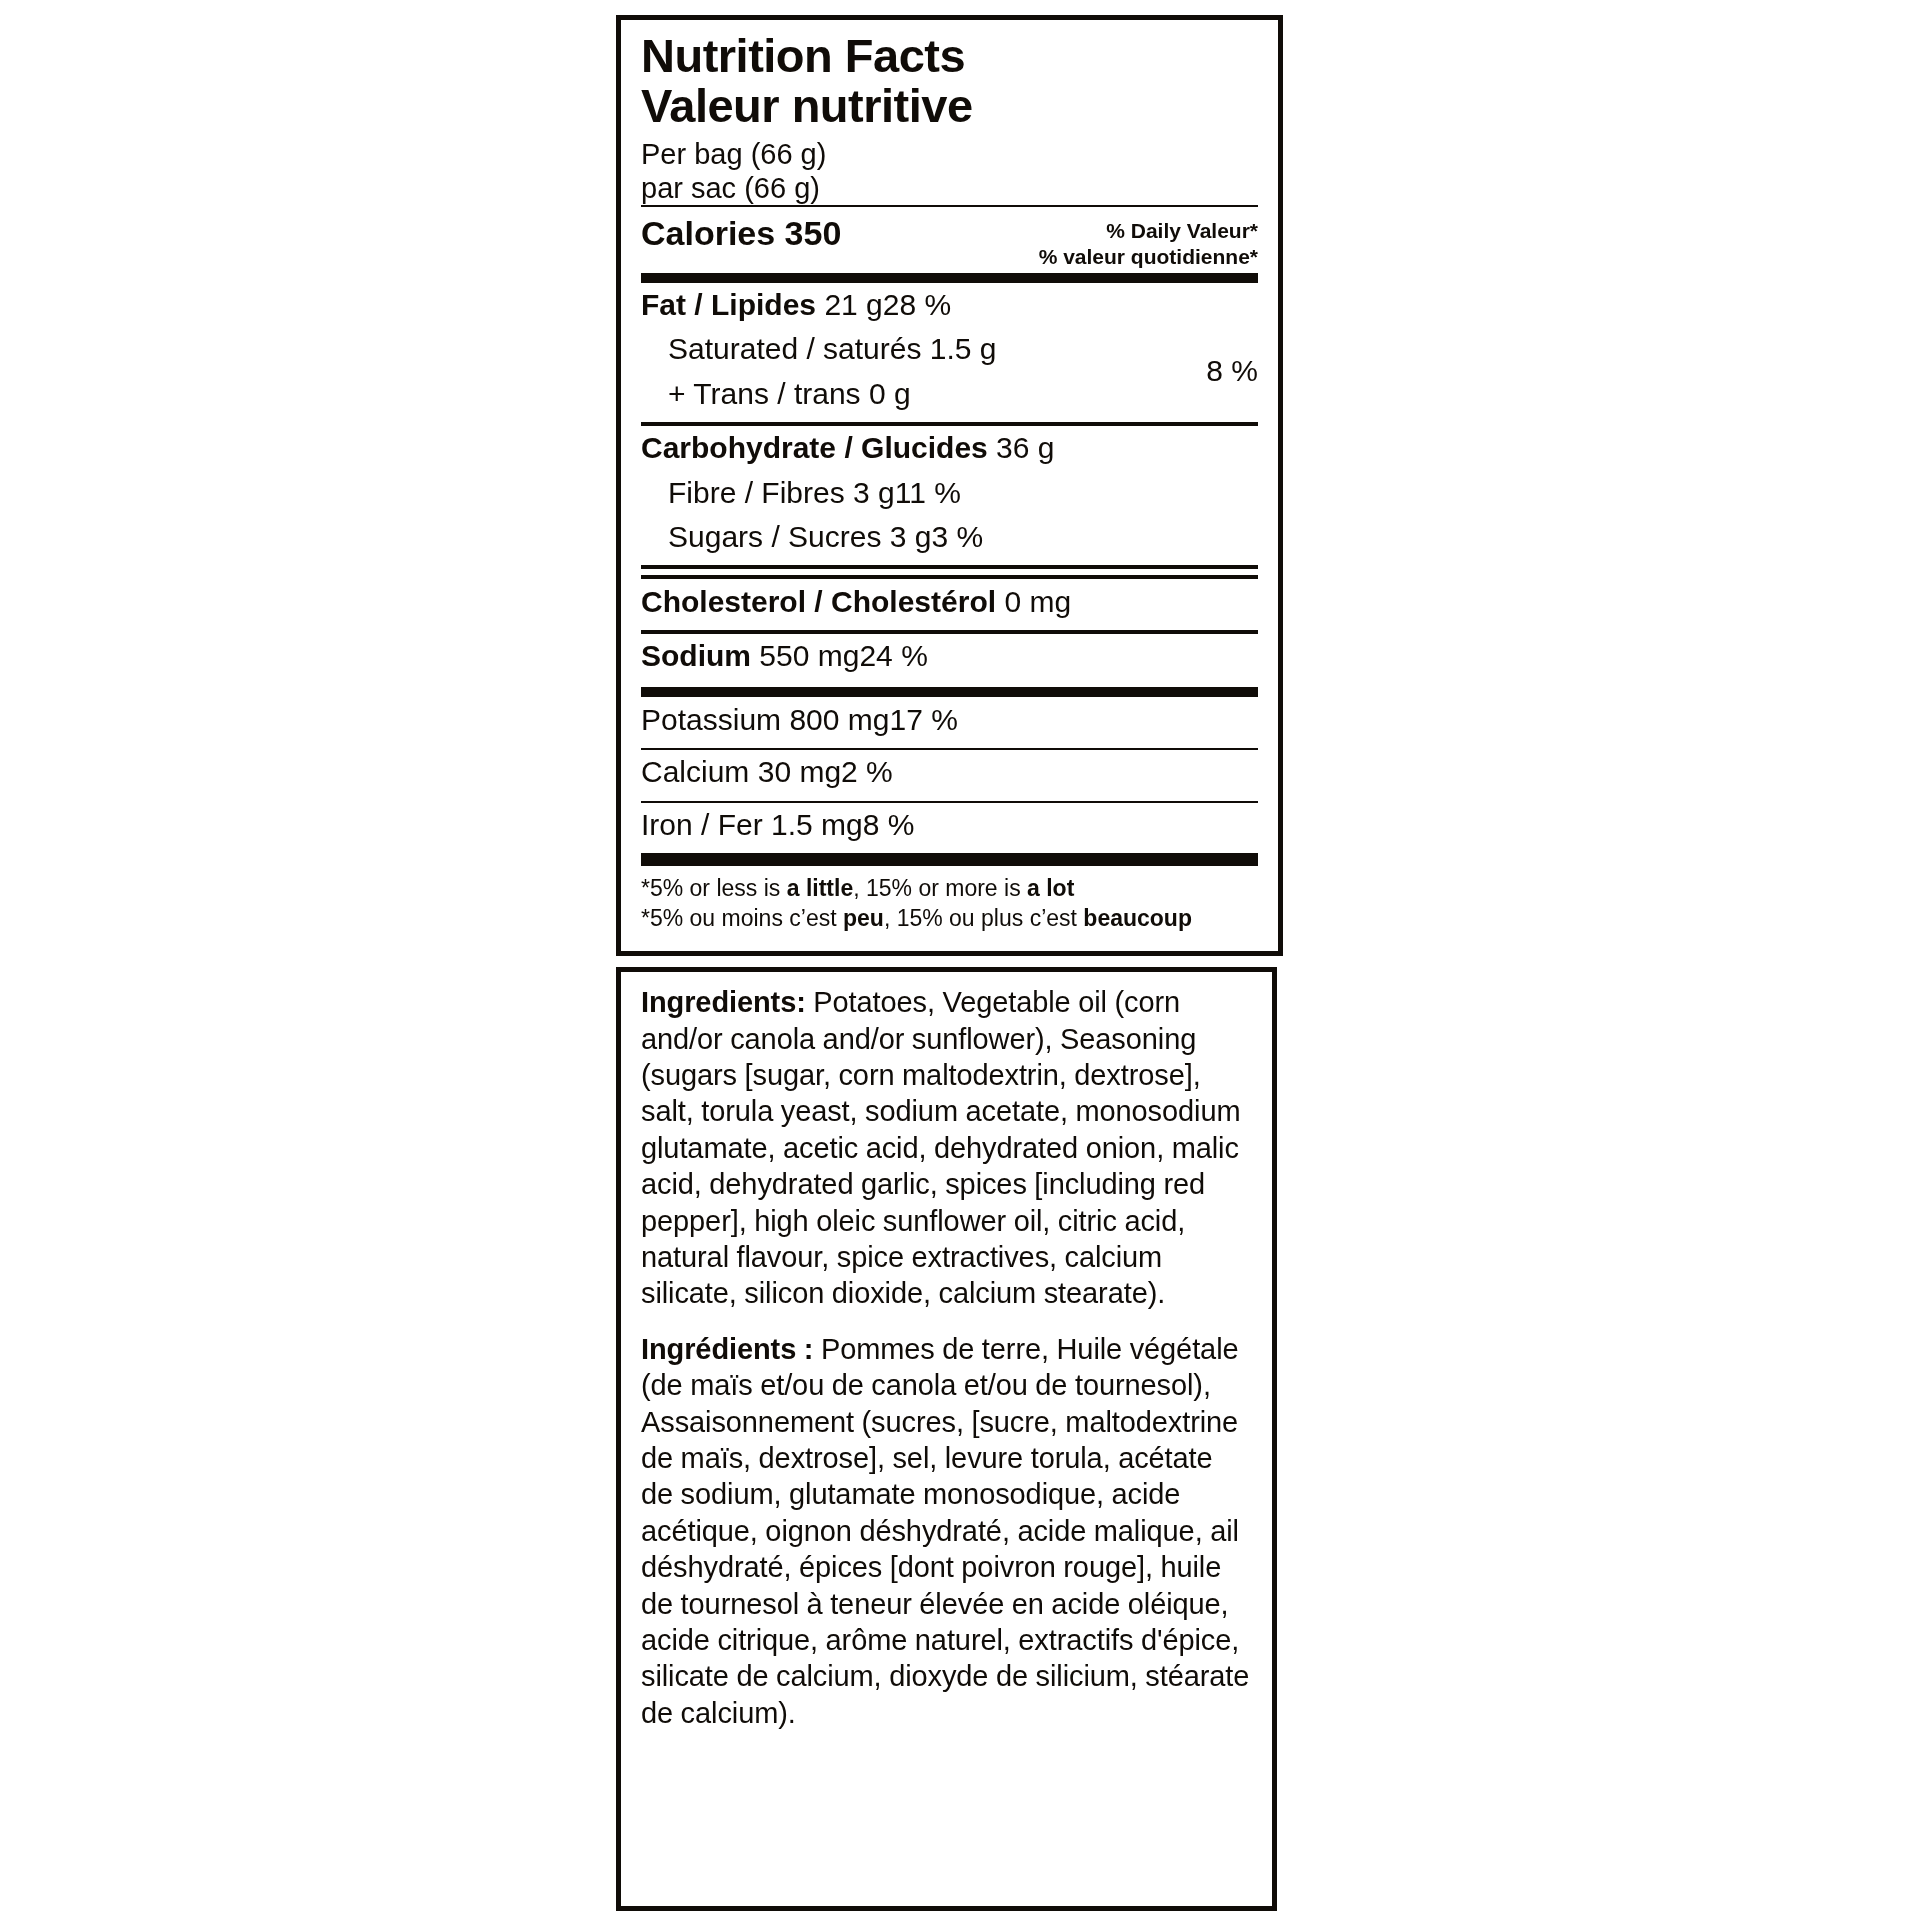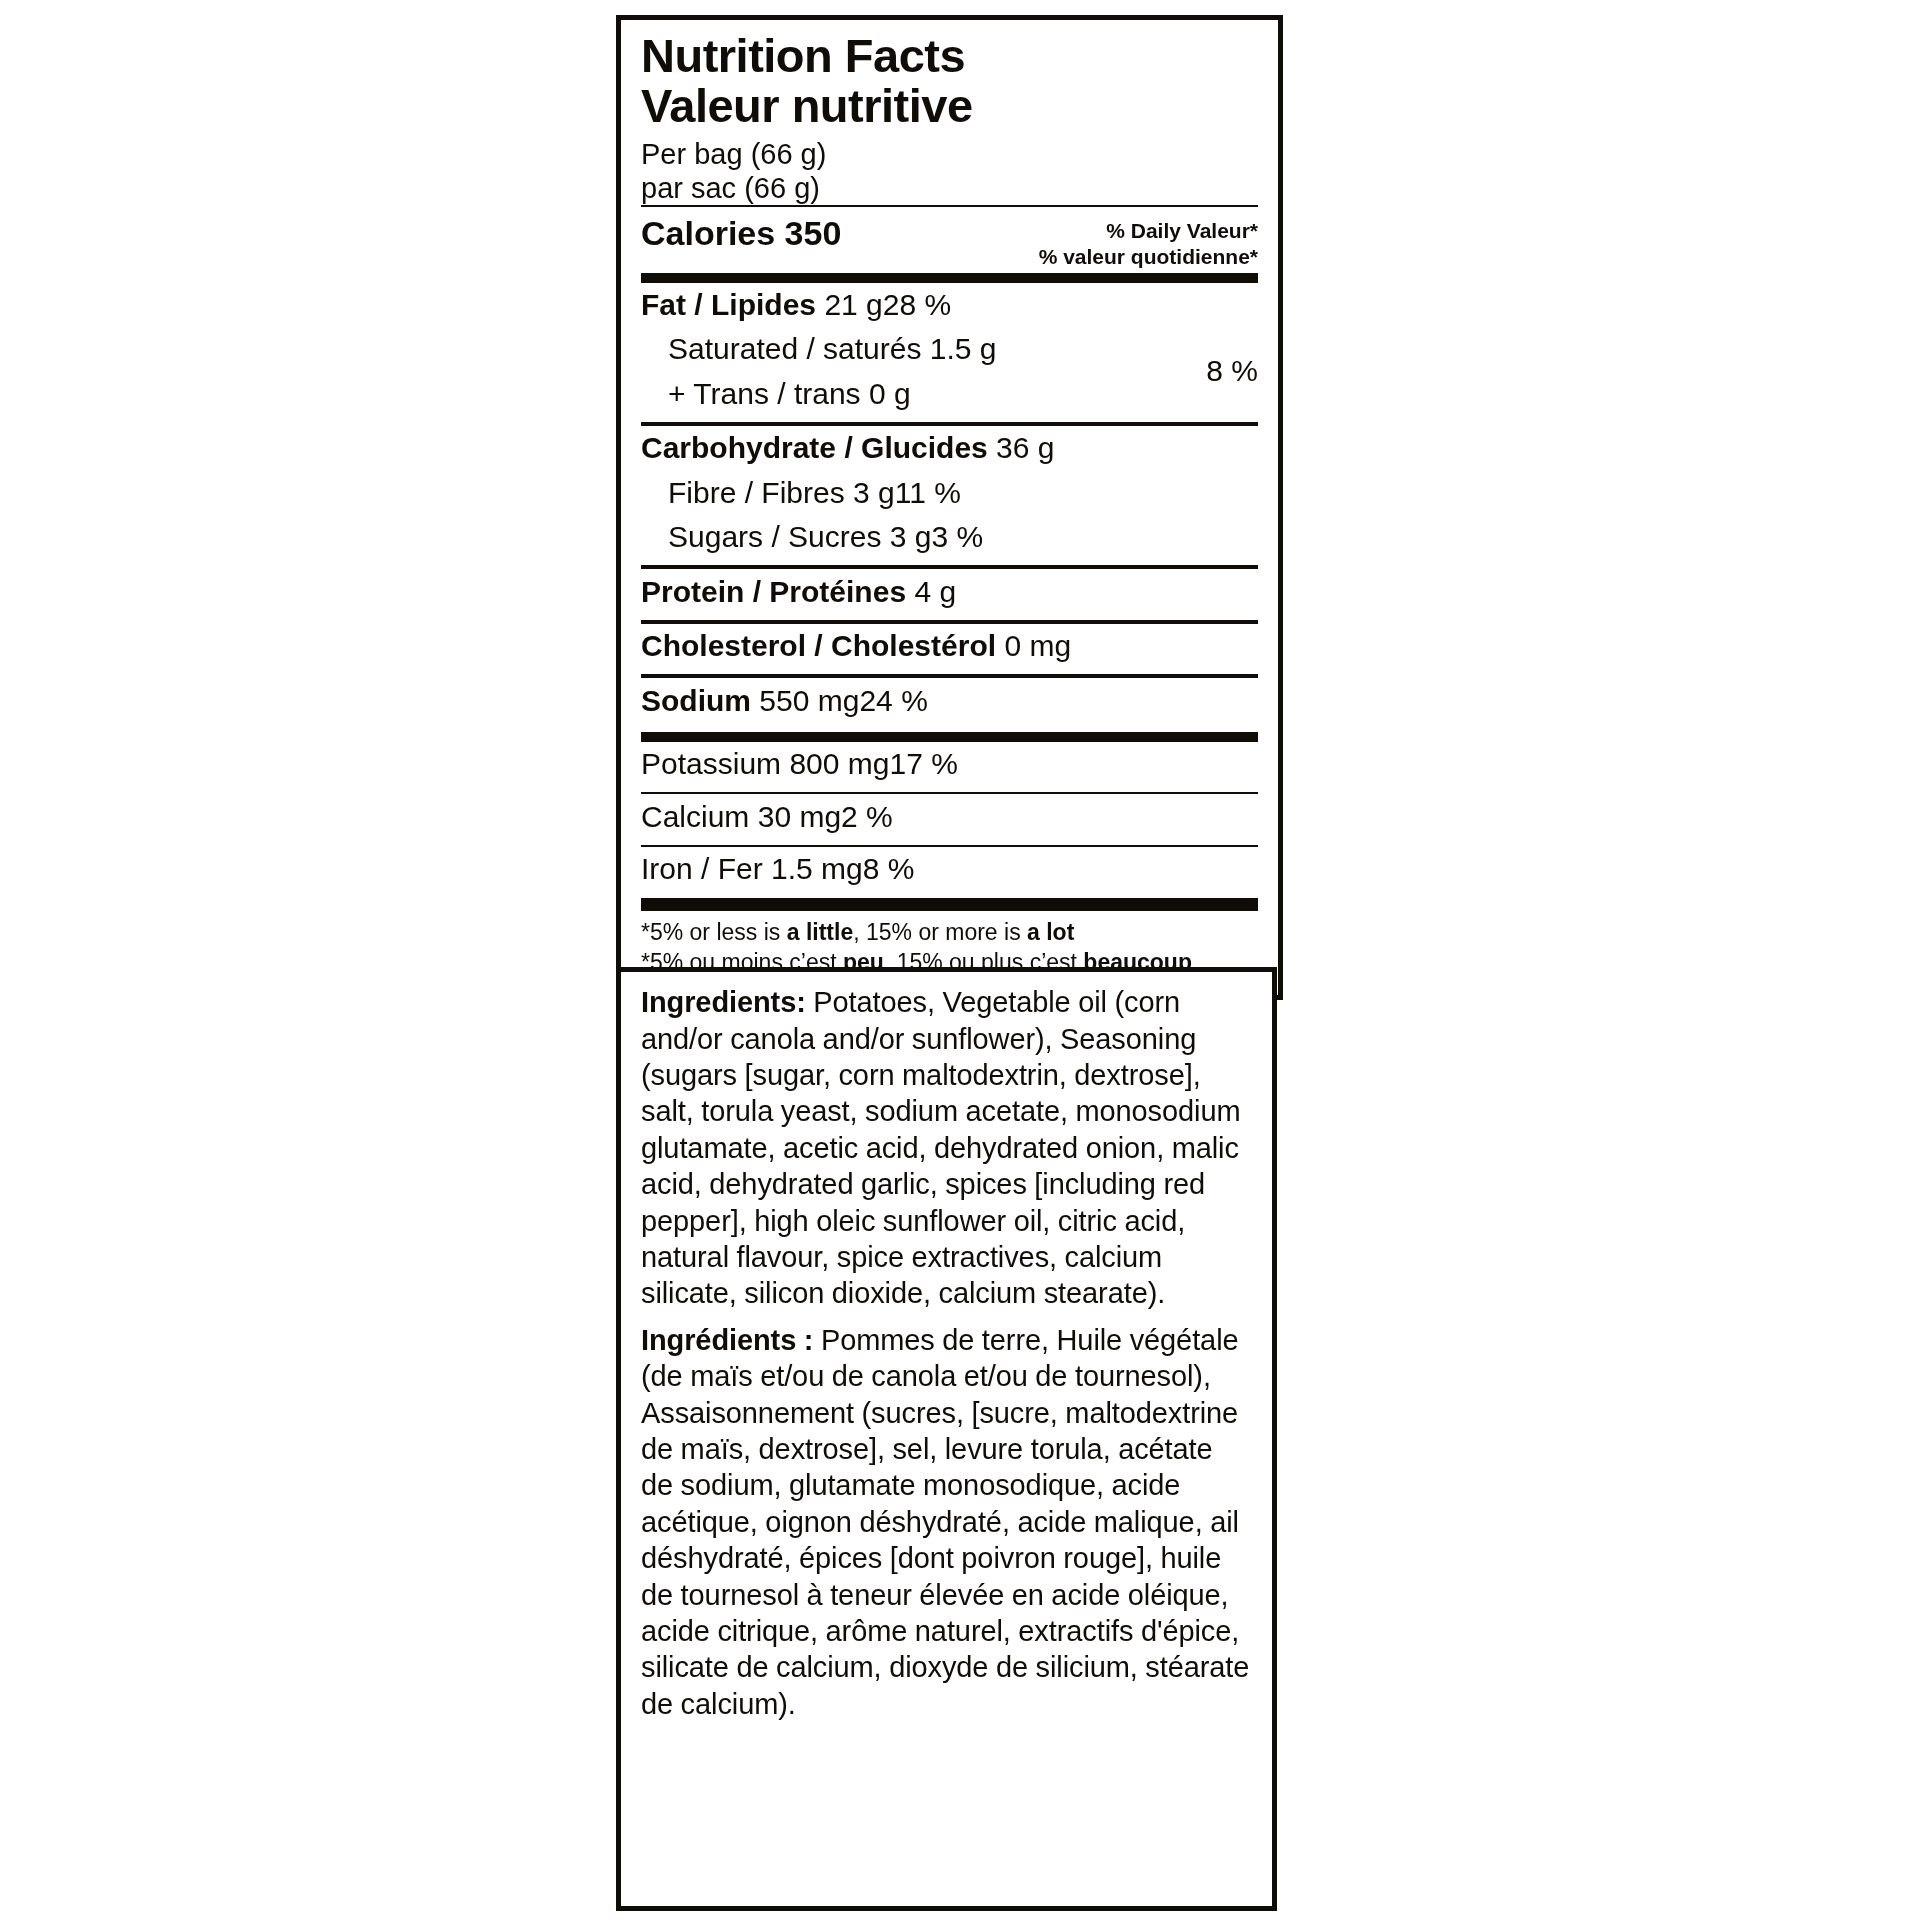--- a/index.html
+++ b/index.html
@@ -121,21 +121,21 @@
     padding: 12.3px 20px 15.4px 20px;
     min-height: 944px;
   }
   .ing-text {
     font-size: 29px;
     line-height: 1.255;
     letter-spacing: -0.1px;
     word-spacing: -0.4px;
   }
   .ing-text .hd { font-weight: bold; }
-  .ing-block + .ing-block { margin-top: 10px; }
+  .ing-block + .ing-block { margin-top: 19px; }
 </style>
 </head>
 <body>
 
 <div class="page">
 
   <section class="nf-panel">
 
     <div class="nf-title-en">Nutrition Facts</div>
     <div class="nf-title-fr">Valeur nutritive</div>
@@ -184,24 +184,20 @@
     </div>
 
     <div class="row indent">
       <div class="lbl"><span>Sugars / Sucres</span> <span>3 g</span></div>
       <div class="val">3 %</div>
     </div>
 
     <div class="sp6"></div>
     <div class="rule-med"></div>
 
-    <div class="row">
-      <div class="lbl"><span class="b">Protein / Protéines</span> <span>4 g</span></div>
-      <div class="val"></div>
-    </div>
 
     <div class="sp6"></div>
     <div class="rule-med"></div>
 
     <div class="row">
       <div class="lbl"><span class="b">Cholesterol / Cholestérol</span> <span>0 mg</span></div>
       <div class="val"></div>
     </div>
 
     <div class="sp6"></div>

